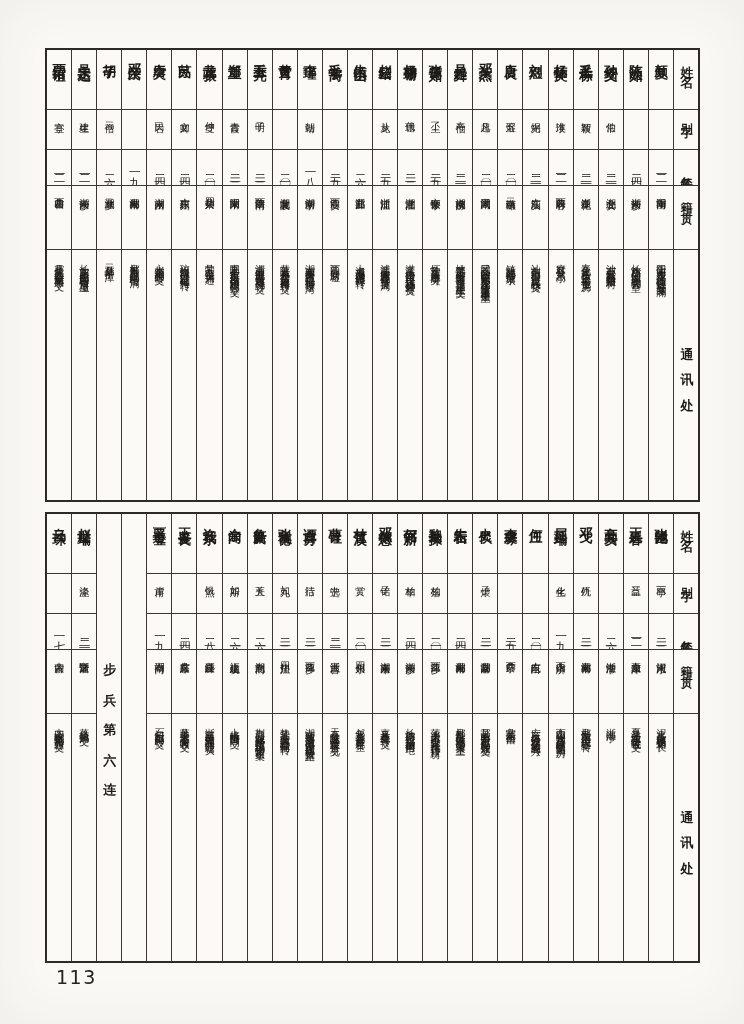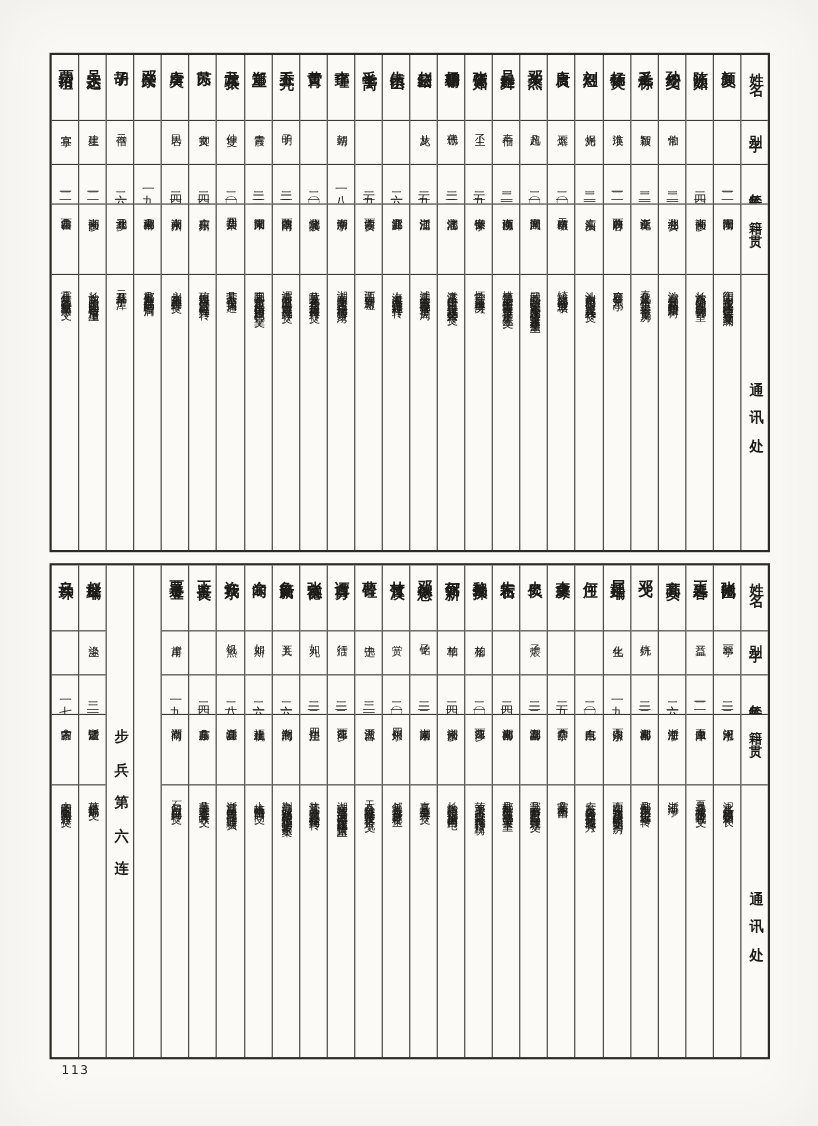--- a/index.html
+++ b/index.html
@@ -81,21 +81,21 @@
     text-orientation:upright;
     font-size:13px;
     font-weight:700;
     letter-spacing:30px;
     padding-top:138px;
   }
   .page-number{
     position:absolute;
     left:56px;
     top:966px;
-    font-size:11px;
+    font-size:19px;
     letter-spacing:1.5px;
     color:#262420;
   }
 </style>
 </head>
 <body>
 
 <div class="page">
 
   <section class="roster-table" id="table-top">

